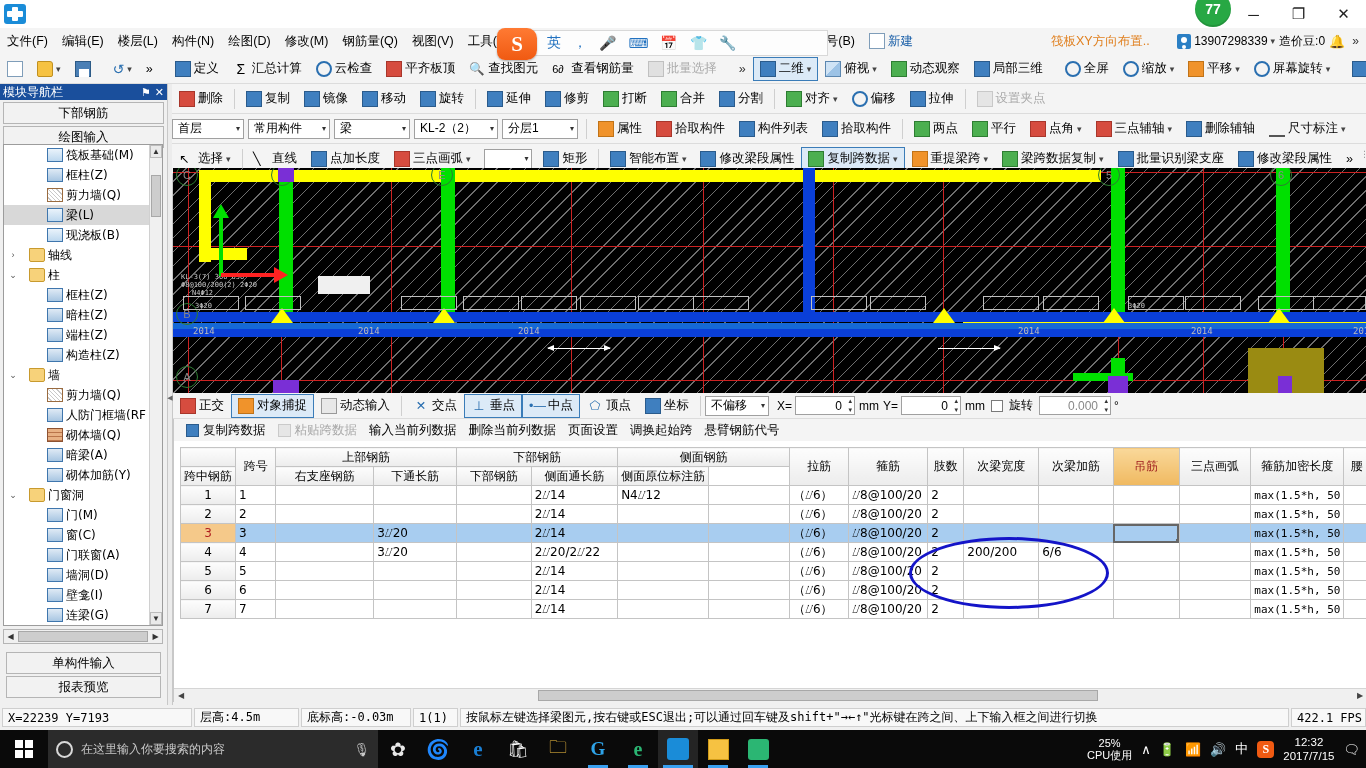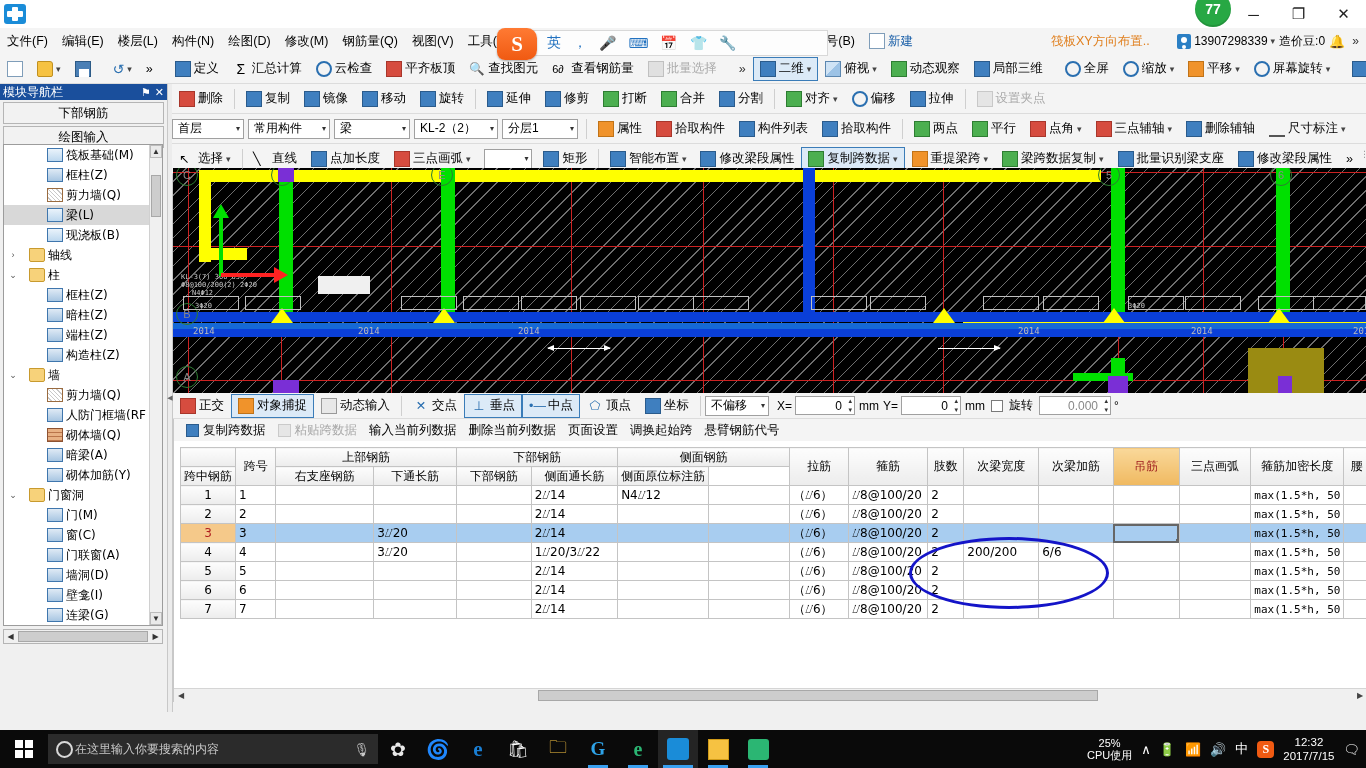--- a/index.html
+++ b/index.html
@@ -195,21 +195,21 @@
     font-family:"DejaVu Sans Mono","Liberation Mono",monospace; }
   .sb-cell{ height:19px; border:1px solid #cfcfcf; background:#f8f8f8; display:flex;
     align-items:center; padding:0 5px; margin-left:2px; white-space:nowrap;}
 
   
   .taskbar{ position:absolute; left:0; top:730px; width:1366px; height:38px; background:#0a0a0a;
     display:flex; align-items:center; }
   .startbtn{ width:48px;height:38px;display:flex;align-items:center;justify-content:center;}
   .winlogo{width:18px;height:18px;display:grid;grid-template-columns:1fr 1fr;grid-template-rows:1fr 1fr;gap:2px;}
   .winlogo div{background:#fff;}
-  .searchbox{ width:330px;height:30px;background:#2b2b2b;display:flex;align-items:center;gap:2px;padding:0 8px;}
+  .searchbox{ width:330px;height:38px;background:#2b2b2b;display:flex;align-items:center;gap:8px;padding:0 8px;}
   .circ-o{width:17px;height:17px;border:2px solid #d8d8d8;border-radius:50%;flex:none;}
   .sph{color:#c9c9c9;font-size:12px;flex:1;}
   .mic{color:#c9c9c9;font-size:13px;}
   .tbicon{ width:40px;height:38px;display:flex;align-items:center;justify-content:center;position:relative;}
   .tbicon.act{background:#242424;}
   .tbicon.act:after{content:"";position:absolute;left:5px;right:5px;bottom:0;height:3px;background:#3aa0f0;}
   .tbicon.run:after{content:"";position:absolute;left:10px;right:10px;bottom:0;height:3px;background:#3aa0f0;}
   .tray{ margin-left:auto; display:flex; align-items:center; gap:9px; padding-right:6px; color:#fff;}
   .cpu{ text-align:center; font-size:11px; line-height:12px; color:#fff;}
   .clock{ text-align:center; font-size:11.5px; line-height:14px; color:#fff;}
@@ -539,20 +539,24 @@
         <div class="tsd">▼</div>
       </div>
     </div>
 
     <div class="hscroll">
       <div class="hsa">◀</div>
       <div class="hsthumb"></div>
       <div class="hsa">▶</div>
     </div>
 
+    <div style="position:absolute;left:3px;top:566px;right:3px;">
+      <div class="lp-btn">单构件输入</div>
+      <div class="lp-btn">报表预览</div>
+    </div>
   </div>
 
   <div style="position:absolute;left:168px;top:84px;width:5px;height:628px;background:#ececec;
               border-right:1px solid #c8c8c8;display:flex;align-items:center;justify-content:center;">
     <span style="font-size:7px;color:#666;">◀</span>
   </div>
 
   <div class="toolbar" id="tbar2">
     <div class="tbtn">
         <span class="ic ic-red"></span>
@@ -1026,21 +1030,21 @@
               <td></td>
               <td style="font-family: &quot;DejaVu Sans Mono&quot;, monospace; font-size: 11px;">max(1.5*h, 50</td>
               <td></td>
             </tr>
             <tr class="">
               <td class="rowhdr">4</td>
               <td>4</td>
               <td></td>
               <td>3⌰20</td>
               <td></td>
-              <td>1⌰20/3⌰22</td>
+              <td>2⌰20/2⌰22</td>
               <td></td>
               <td></td>
               <td>（⌰6）</td>
               <td>⌰8@100/20</td>
               <td>2</td>
               <td>200/200</td>
               <td>6/6</td>
               <td></td>
               <td></td>
               <td style="font-family: &quot;DejaVu Sans Mono&quot;, monospace; font-size: 11px;">max(1.5*h, 50</td>
@@ -1110,20 +1114,28 @@
     <div class="ellipse" style="left:735px;top:118px;width:200px;height:72px;"></div>
 
     <div class="tbl-scroll-h">
       <div class="sarrow">◀</div>
       <div class="sthumb" style="width:560px;margin-left:350px;"></div>
       <div style="flex:1"></div>
       <div class="sarrow">▶</div>
     </div>
   </div>
 
+  <div class="statusbar">
+    <div class="sb-cell" style="width:190px;">X=22239  Y=7193</div>
+    <div class="sb-cell" style="width:105px;">层高:4.5m</div>
+    <div class="sb-cell" style="width:110px;">底标高:-0.03m</div>
+    <div class="sb-cell" style="width:45px;">1(1)</div>
+    <div class="sb-cell" style="flex:1;">按鼠标左键选择梁图元,按右键或ESC退出;可以通过回车键及shift+"→←↑"光标键在跨之间、上下输入框之间进行切换</div>
+    <div class="sb-cell" style="width:75px;justify-content:flex-start;">422.1 FPS</div>
+  </div>
 
   <div class="taskbar">
     <div class="startbtn">
       <div class="winlogo">
           <div></div>
           <div></div>
           <div></div>
           <div></div>
         </div>
     </div>

